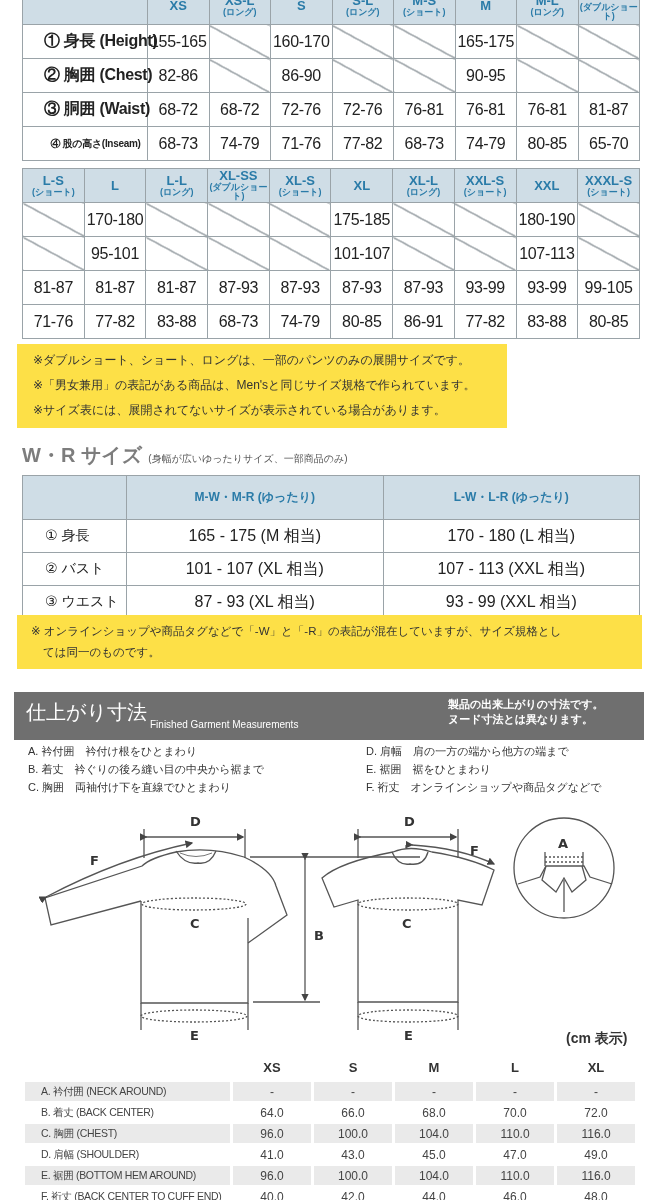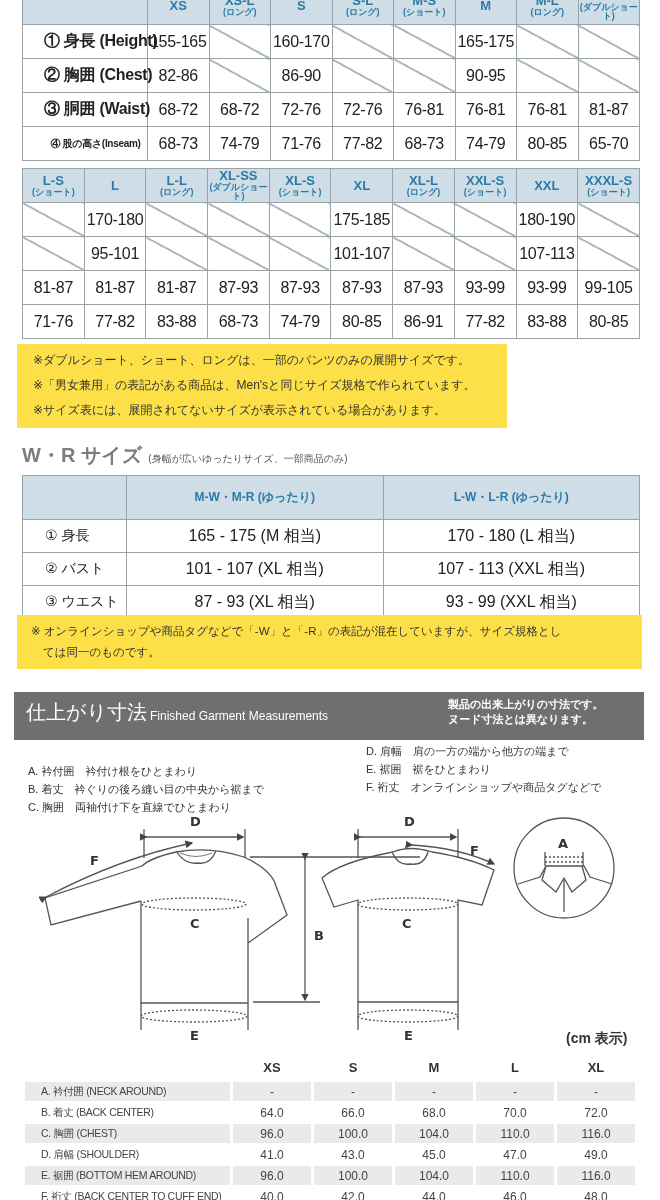--- a/index.html
+++ b/index.html
@@ -22,21 +22,21 @@
   .wr-sub { font-size: 10px; font-weight: normal; color: #555; margin-left: 6px; }
 
   table.wr { position: absolute; left: 22px; top: 475px; width: 618px; border-collapse: collapse; table-layout: fixed; }
   table.wr td, table.wr th { border: 1.5px solid #9aa3a8; height: 33px; text-align: center; }
   table.wr th { background: #cfdde6; color: #2a7ba8; font-size: 12px; font-weight: bold; height: 44px; }
   table.wr td { font-size: 16px; }
   table.wr td.rowlabel { text-align: left; font-size: 14px; padding-left: 22px; font-weight: normal; }
 
   .banner { position: absolute; left: 14px; top: 692px; width: 630px; height: 48px; background: #6f6f6f; color: #fff; }
   .banner .jp { position: absolute; left: 12px; top: 7px; font-size: 20px; }
-  .banner .en { position: absolute; left: 136px; top: 17px; font-size: 12px; }
+  .banner .en { position: absolute; left: 136px; top: 27px; font-size: 10px; }
   .banner .note { position: absolute; left: 422px; top: 5px; font-size: 11px; line-height: 15px; font-weight: bold; margin-left: 12px; }
 
   .defs { position: absolute; font-size: 11px; color: #333; line-height: 18px; }
 
   .diagram { position: absolute; left: 0; top: 800px; width: 660px; height: 240px; }
 
   .unit { position: absolute; left: 566px; top: 1030px; font-size: 14px; font-weight: bold; color: #333; }
 
   table.fg { position: absolute; left: 22px; top: 1052px; width: 616px; border-collapse: separate; border-spacing: 3px 2px; table-layout: fixed; }
   table.fg th { font-size: 13px; font-weight: bold; color: #333; height: 26px; }
@@ -286,21 +286,21 @@
 
 <div class="banner">
   <span class="jp">仕上がり寸法</span>
   <span class="en">Finished Garment Measurements</span>
   <div class="note">
     <div>製品の出来上がりの寸法です。</div>
     <div>ヌード寸法とは異なります。</div>
   </div>
 </div>
 
-<div class="defs" style="left:28px; top:742px;margin-top:20px;">
+<div class="defs" style="left:28px; top:742px;">
   <div>A. 衿付囲　衿付け根をひとまわり</div>
   <div>B. 着丈　衿ぐりの後ろ縫い目の中央から裾まで</div>
   <div>C. 胸囲　両袖付け下を直線でひとまわり</div>
 </div>
 <div class="defs" style="left:366px; top:742px;">
   <div>D. 肩幅　肩の一方の端から他方の端まで</div>
   <div>E. 裾囲　裾をひとまわり</div>
   <div>F. 裄丈　オンラインショップや商品タグなどで</div>
 </div>
 

